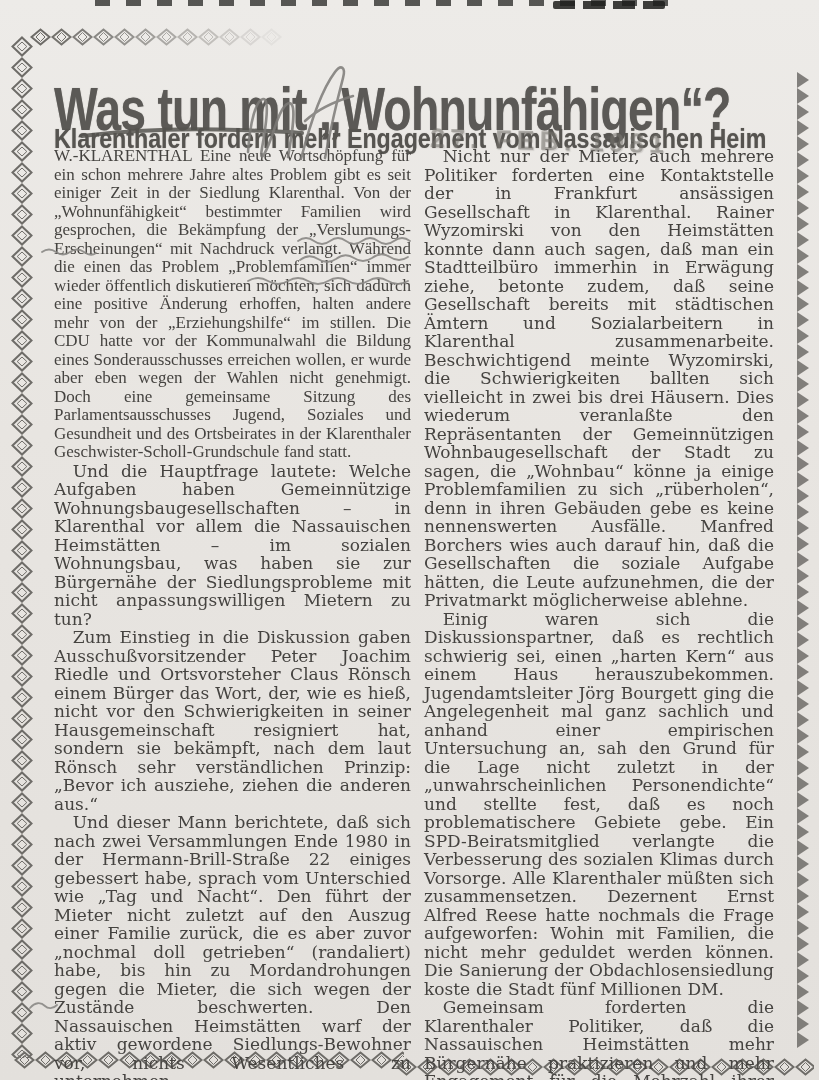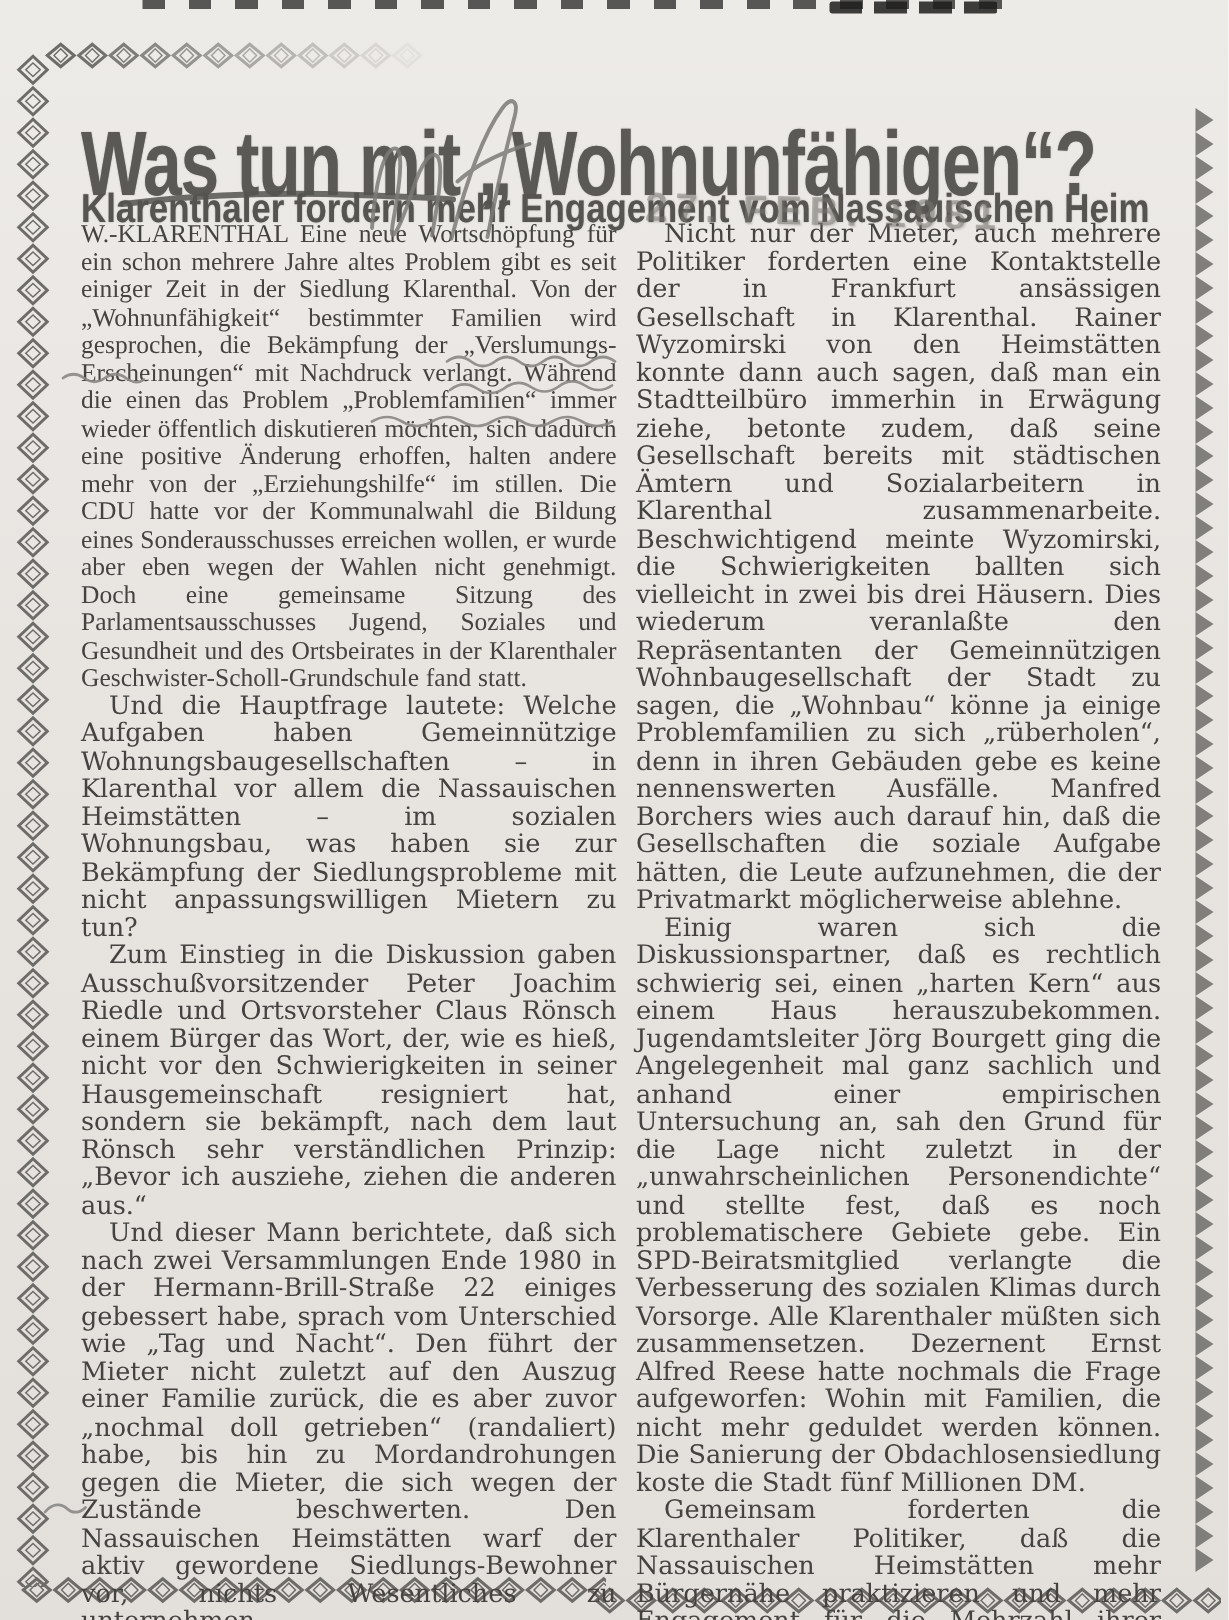--- a/index.html
+++ b/index.html
@@ -367,21 +367,21 @@
     </svg>
 
   <h1 class="headline">Was tun mit „Wohnunfähigen“?</h1>
   <h2 class="subhead">Klarenthaler fordern mehr Engagement vom Nassauischen Heim</h2>
 
   <div class="stamp">27. FEB. 1981</div>
 
   <div class="columns">
     <div class="col col-1" lang="de">
         <p class="noindent">W.-KLARENTHAL Eine neue Wortschöpfung für ein schon mehrere Jahre altes Problem gibt es seit einiger Zeit in der Siedlung Klarenthal. Von der „Wohnunfähigkeit“ bestimmter Familien wird gesprochen, die Bekämpfung der „Verslumungs-Erscheinungen“ mit Nachdruck verlangt. Während die einen das Problem „Problemfamilien“ immer wieder öffentlich diskutieren möchten, sich dadurch eine positive Änderung erhoffen, halten andere mehr von der „Erziehungshilfe“ im stillen. Die CDU hatte vor der Kommunalwahl die Bildung eines Sonderausschusses erreichen wollen, er wurde aber eben wegen der Wahlen nicht genehmigt. Doch eine gemeinsame Sitzung des Parlamentsausschusses Jugend, Soziales und Gesundheit und des Ortsbeirates in der Klarenthaler Geschwister-Scholl-Grundschule fand statt.</p>
-        <p>Und die Hauptfrage lautete: Welche Aufgaben haben Gemeinnützige Wohnungsbaugesellschaften – in Klarenthal vor allem die Nassauischen Heimstätten – im sozialen Wohnungsbau, was haben sie zur Bekämpfung der Siedlungsprobleme mit nicht anpassungswilligen Mietern zu tun?</p>
+        <p>Und die Hauptfrage lautete: Welche Aufgaben haben Gemeinnützige Wohnungsbaugesellschaften – in Klarenthal vor allem die Nassauischen Heimstätten – im sozialen Wohnungsbau, was haben sie zur Bürgernähe der Siedlungsprobleme mit nicht anpassungswilligen Mietern zu tun?</p>
         <p>Zum Einstieg in die Diskussion gaben Ausschußvorsitzender Peter Joachim Riedle und Ortsvorsteher Claus Rönsch einem Bürger das Wort, der, wie es hieß, nicht vor den Schwierigkeiten in seiner Hausgemeinschaft resigniert hat, sondern sie bekämpft, nach dem laut Rönsch sehr verständlichen Prinzip: „Bevor ich ausziehe, ziehen die anderen aus.“</p>
         <p>Und dieser Mann berichtete, daß sich nach zwei Versammlungen Ende 1980 in der Hermann-Brill-Straße 22 einiges gebessert habe, sprach vom Unterschied wie „Tag und Nacht“. Den führt der Mieter nicht zuletzt auf den Auszug einer Familie zurück, die es aber zuvor „nochmal doll getrieben“ (randaliert) habe, bis hin zu Mordandrohungen gegen die Mieter, die sich wegen der Zustände beschwerten. Den Nassauischen Heimstätten warf der aktiv gewordene Siedlungs-Bewohner vor, nichts Wesentliches zu unternehmen.</p>
       </div>
     <div class="col col-2" lang="de">
         <p>Nicht nur der Mieter, auch mehrere Politiker forderten eine Kontaktstelle der in Frankfurt ansässigen Gesellschaft in Klarenthal. Rainer Wyzomirski von den Heimstätten konnte dann auch sagen, daß man ein Stadtteilbüro immerhin in Erwägung ziehe, betonte zudem, daß seine Gesellschaft bereits mit städtischen Ämtern und Sozialarbeitern in Klarenthal zusammenarbeite. Beschwichtigend meinte Wyzomirski, die Schwierigkeiten ballten sich vielleicht in zwei bis drei Häusern. Dies wiederum veranlaßte den Repräsentanten der Gemeinnützigen Wohnbaugesellschaft der Stadt zu sagen, die „Wohnbau“ könne ja einige Problemfamilien zu sich „rüberholen“, denn in ihren Gebäuden gebe es keine nennenswerten Ausfälle. Manfred Borchers wies auch darauf hin, daß die Gesellschaften die soziale Aufgabe hätten, die Leute aufzunehmen, die der Privatmarkt möglicherweise ablehne.</p>
         <p>Einig waren sich die Diskussionspartner, daß es rechtlich schwierig sei, einen „harten Kern“ aus einem Haus herauszubekommen. Jugendamtsleiter Jörg Bourgett ging die Angelegenheit mal ganz sachlich und anhand einer empirischen Untersuchung an, sah den Grund für die Lage nicht zuletzt in der „unwahrscheinlichen Personendichte“ und stellte fest, daß es noch problematischere Gebiete gebe. Ein SPD-Beiratsmitglied verlangte die Verbesserung des sozialen Klimas durch Vorsorge. Alle Klarenthaler müßten sich zusammensetzen. Dezernent Ernst Alfred Reese hatte nochmals die Frage aufgeworfen: Wohin mit Familien, die nicht mehr geduldet werden können. Die Sanierung der Obdachlosensiedlung koste die Stadt fünf Millionen DM.</p>
         <p>Gemeinsam forderten die Klarenthaler Politiker, daß die Nassauischen Heimstätten mehr Bürgernähe praktizieren und mehr Engagement für die Mehrzahl ihrer Mieter zeigen müßten. Begrüßt wurde schließlich noch die neue Einrichtung eines städtischen Büros als Anlaufstelle.&nbsp;&nbsp;isa</p>
       </div>
   </div>
 

